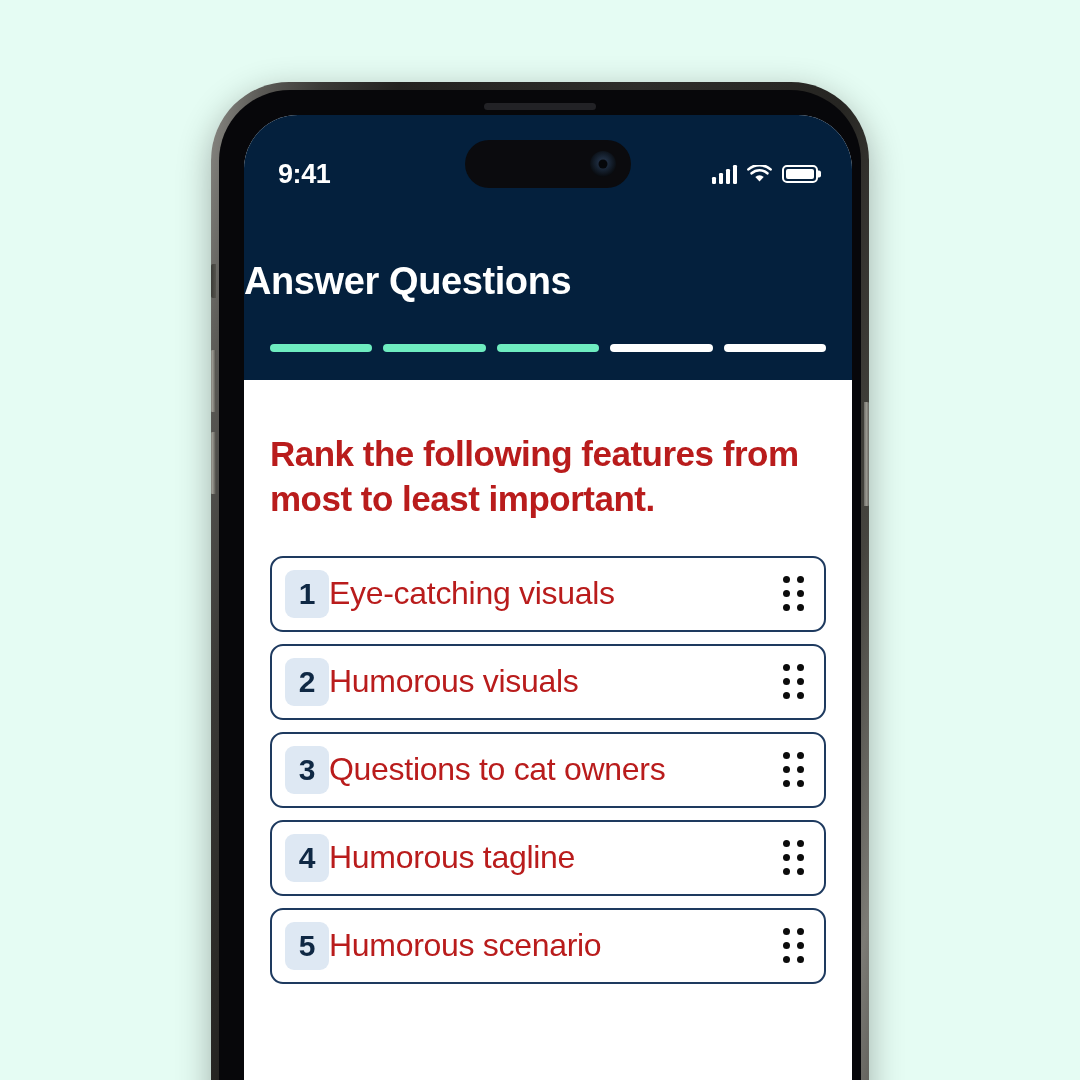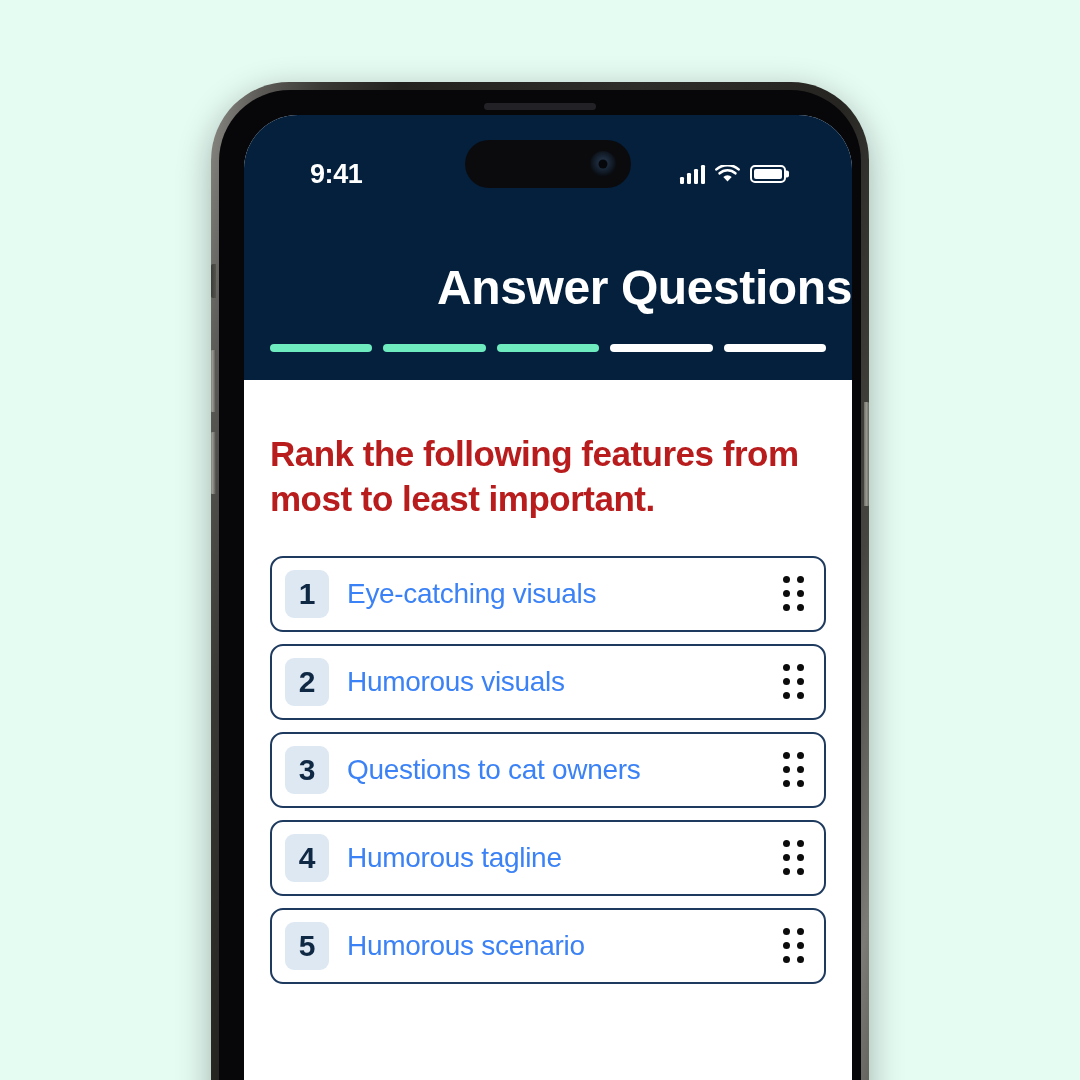--- a/index.html
+++ b/index.html
@@ -121,21 +121,21 @@
 
   
   #status-bar {
     position: absolute;
     left: 0; right: 0;
     top: 42px;
     height: 34px;
     display: flex;
     align-items: center;
     justify-content: space-between;
-    padding: 0 66px;
+    padding: 0 34px;
     color: #ffffff;
   }
   #status-time {
     font-size: 27px;
     font-weight: bold;
     letter-spacing: -0.4px;
   }
   #status-icons {
     display: flex;
     align-items: center;
@@ -181,23 +181,23 @@
     width: 100%; height: 100%;
     background: #ffffff;
     border-radius: 2px;
   }
 
   
   #header-title {
     position: absolute;
     left: 0; right: 0;
     top: 145px;
-    text-align: right;
+    text-align: left;
     color: #ffffff;
-    font-size: 48px;
+    font-size: 38px;
     font-weight: bold;
     letter-spacing: -0.4px;
   }
 
   
   #progress-bar {
     position: absolute;
     left: 26px;
     right: 26px;
     bottom: 28px;
@@ -255,23 +255,22 @@
     color: #0f2844;
     font-size: 30px;
     font-weight: bold;
     display: flex;
     align-items: center;
     justify-content: center;
   }
 
   .rank-label {
     flex: 1;
-    margin-left: 18px;
-    color: #3b82f6;
-    font-size: 28px;
+    color: #b91c1c;
+    font-size: 32px;
     letter-spacing: -0.3px;
     white-space: nowrap;
   }
 
   .drag-handle {
     flex: 0 0 auto;
     display: grid;
     grid-template-columns: repeat(2, 7px);
     grid-template-rows: repeat(3, 7px);
     gap: 7px;

